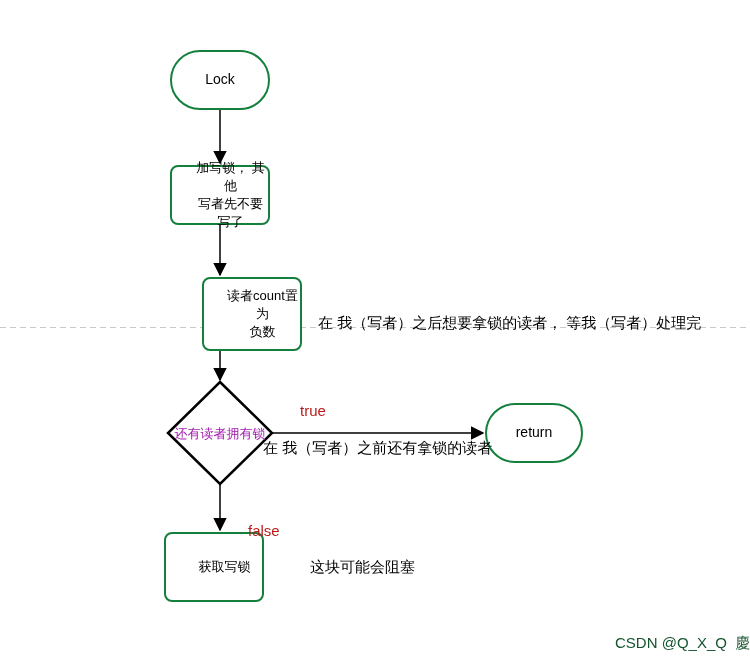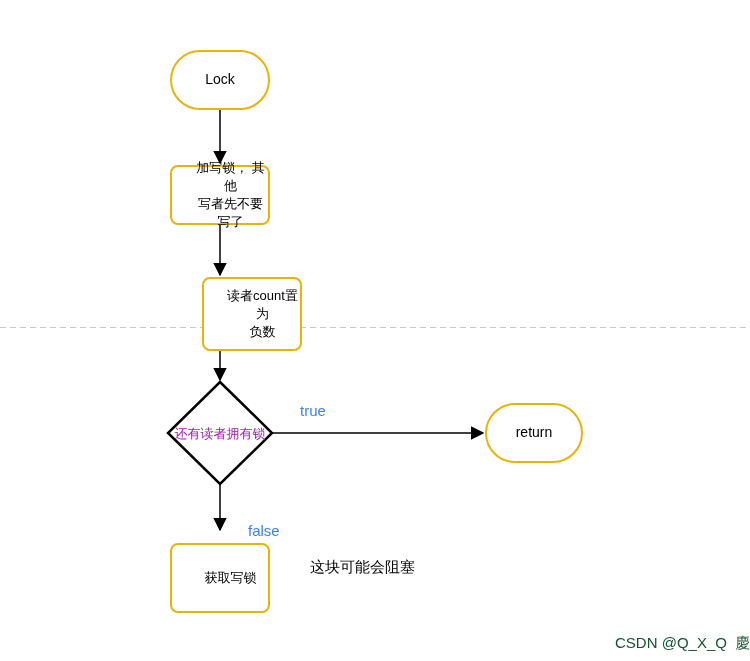--- a/index.html
+++ b/index.html
@@ -14,51 +14,51 @@
   .svg-layer {
     position: absolute;
     left: 0; top: 0;
     width: 750px; height: 661px;
     z-index: 1;
   }
   .node {
     position: absolute;
     box-sizing: border-box;
     background: #ffffff;
-    border: 2px solid #eab308;
+    border: 2px solid #15803d;
     display: flex;
     flex-direction: column;
     align-items: center;
     justify-content: center;
     text-align: center;
     color: #000000;
     z-index: 2;
     line-height: 1.4;
   }
   .terminator { border-radius: 30px; font-size: 14px; }
   .process { border-radius: 8px; font-size: 13px; padding-left: 21px; }
   .node-lock   { left: 170px; top: 50px;  width: 100px; height: 60px; }
   .node-write  { left: 170px; top: 165px; width: 100px; height: 60px; }
   .node-count  { left: 170px; top: 277px; width: 100px; height: 74px; margin-left: 32px; }
   .node-return { left: 485px; top: 403px; width: 98px;  height: 60px; }
-  .node-acquire{ left: 170px; top: 532px; width: 100px; height: 70px; margin-top: 11px; }
+  .node-acquire{ left: 164px; top: 532px; width: 100px; height: 70px; }
   .diamond-label {
     position: absolute;
     left: 160px; top: 425px;
     width: 120px;
     text-align: center;
     font-size: 13px;
     white-space: nowrap;
     color: #a21caf;
     z-index: 3;
   }
   .edge-label {
     position: absolute;
     font-size: 15px;
-    color: #3b82f6;
+    color: #b91c1c;
     z-index: 3;
   }
   .label-true  { left: 300px; top: 402px; }
   .label-false { left: 248px; top: 522px; }
   .annotation {
     position: absolute;
     font-size: 15px;
     color: #000000;
     z-index: 3;
     white-space: nowrap;
@@ -123,21 +123,23 @@
   </div>
 
   <div class="node process node-acquire">
     <span>获取写锁</span>
   </div>
 
   <div class="edge-label label-true">true</div>
 
   <div class="edge-label label-false">false</div>
 
+  <div class="annotation ann-after">在 我（写者）之后想要拿锁的读者， 等我（写者）处理完</div>
 
   <div class="annotation ann-before">
+    <div>在 我（写者）之前还有拿锁的读者</div>
   </div>
 
   <div class="annotation ann-block">这块可能会阻塞</div>
 
   <div class="watermark">CSDN @Q_X_Q  慶</div>
 
 </div>
 
 </body></html>

